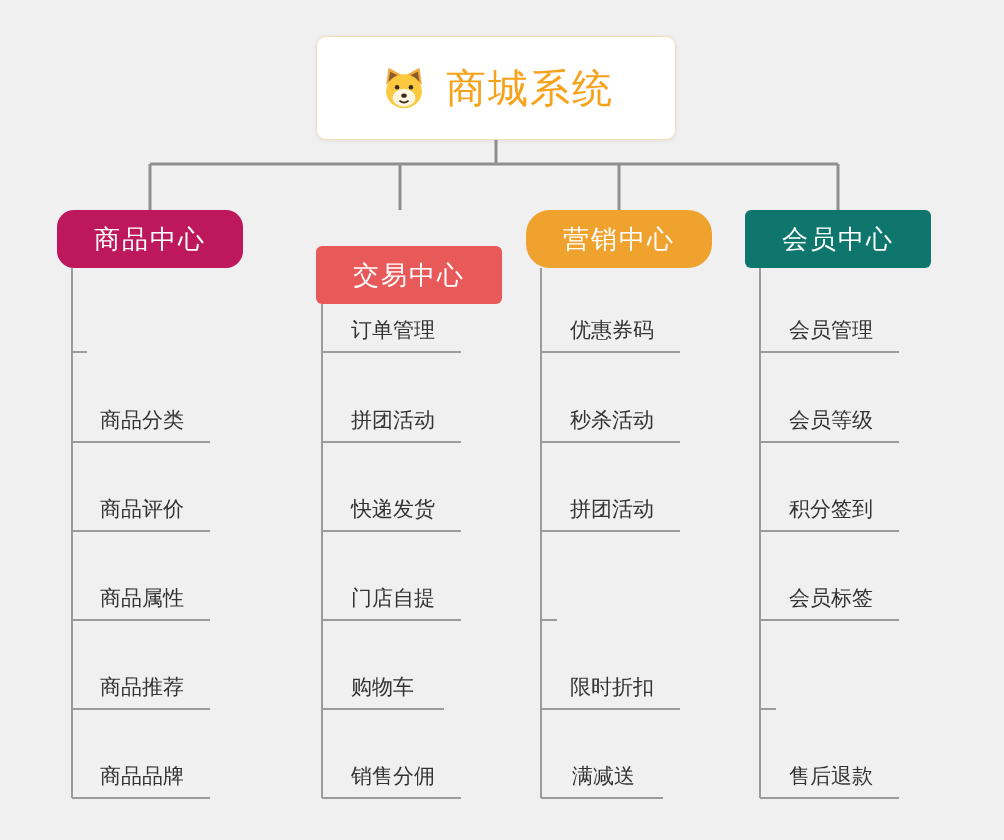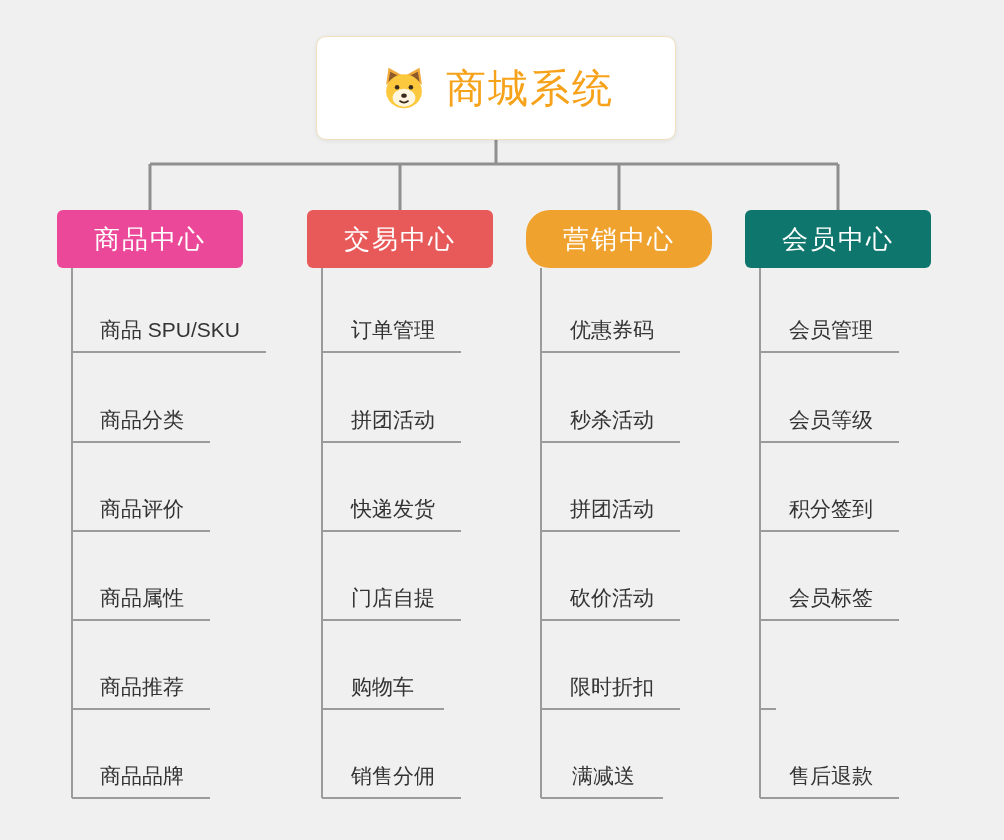--- a/index.html
+++ b/index.html
@@ -49,21 +49,21 @@
     display: flex;
     align-items: center;
     justify-content: center;
     color: #ffffff;
     font-size: 26px;
     letter-spacing: 2px;
     font-weight: 500;
     cursor: pointer;
   }
   .bh1 { left: 57px; }
-  .bh2 { left: 307px; }
+  .bh2 { left: 316px; margin-top: 36px; }
   .bh3 { left: 526px; }
   .bh4 { left: 745px; }
   .leaf {
     position: absolute;
     display: inline-block;
     min-width: 108px;
     padding: 0 26px 8px 15px;
     border-bottom: 2px solid #9b9b9b;
     font-size: 21px;
     color: #333333;
@@ -150,51 +150,49 @@
         <ellipse cx="32" cy="40" rx="14" ry="11" fill="#fff6df"></ellipse>
         <circle cx="23.5" cy="27" r="2.8" fill="#3b2b1d"></circle>
         <circle cx="40.5" cy="27" r="2.8" fill="#3b2b1d"></circle>
         <ellipse cx="32" cy="37.5" rx="3.4" ry="2.6" fill="#3b2b1d"></ellipse>
         <path d="M27,44 Q32,48 37,44" stroke="#3b2b1d" stroke-width="2" fill="none" stroke-linecap="round"></path>
       </svg>
     </span>
     <span class="root-title" style="color: rgb(247, 162, 27);">商城系统</span>
   </div>
 
-  <div class="branch-header bh1" style="background-color: #ec4899;">
+  <div class="branch-header bh1" style="background-color: #be185d; border-radius: 17px;">
     <span>商品中心</span>
   </div>
   <div class="branch-header bh2" style="background-color: rgb(232, 90, 90);">
     <span>交易中心</span>
   </div>
   <div class="branch-header bh3" style="background-color: rgb(239, 162, 46); border-radius: 24px;">
     <span>营销中心</span>
   </div>
   <div class="branch-header bh4" style="background-color: #0f766e;">
     <span>会员中心</span>
   </div>
 
-  <div class="leaf colA row1"><span>商品 SPU/SKU</span></div>
   <div class="leaf colA row2"><span>商品分类</span></div>
   <div class="leaf colA row3"><span>商品评价</span></div>
   <div class="leaf colA row4"><span>商品属性</span></div>
   <div class="leaf colA row5"><span>商品推荐</span></div>
   <div class="leaf colA row6"><span>商品品牌</span></div>
 
   <div class="leaf colB row1"><span>订单管理</span></div>
   <div class="leaf colB row2"><span>拼团活动</span></div>
   <div class="leaf colB row3"><span>快递发货</span></div>
   <div class="leaf colB row4"><span>门店自提</span></div>
   <div class="leaf colB row5"><span>购物车</span></div>
   <div class="leaf colB row6"><span>销售分佣</span></div>
 
   <div class="leaf colC row1"><span>优惠券码</span></div>
   <div class="leaf colC row2"><span>秒杀活动</span></div>
   <div class="leaf colC row3"><span>拼团活动</span></div>
-  <div class="leaf colC row4"><span>砍价活动</span></div>
   <div class="leaf colC row5"><span>限时折扣</span></div>
   <div class="leaf colC row6"><span>满减送</span></div>
 
   <div class="leaf colD row1"><span>会员管理</span></div>
   <div class="leaf colD row2"><span>会员等级</span></div>
   <div class="leaf colD row3"><span>积分签到</span></div>
   <div class="leaf colD row4"><span>会员标签</span></div>
   <div class="leaf colD row6"><span>售后退款</span></div>
 
 </div>

